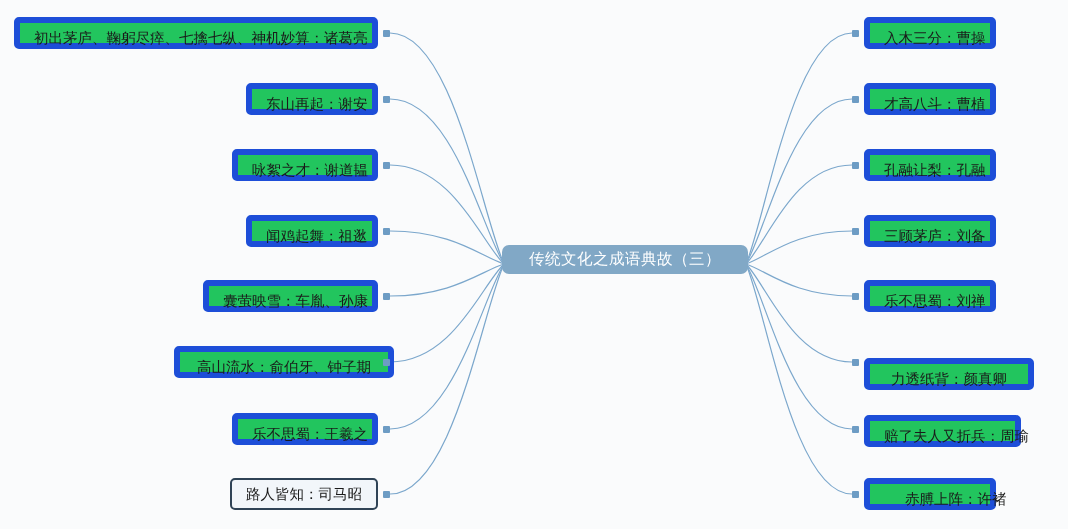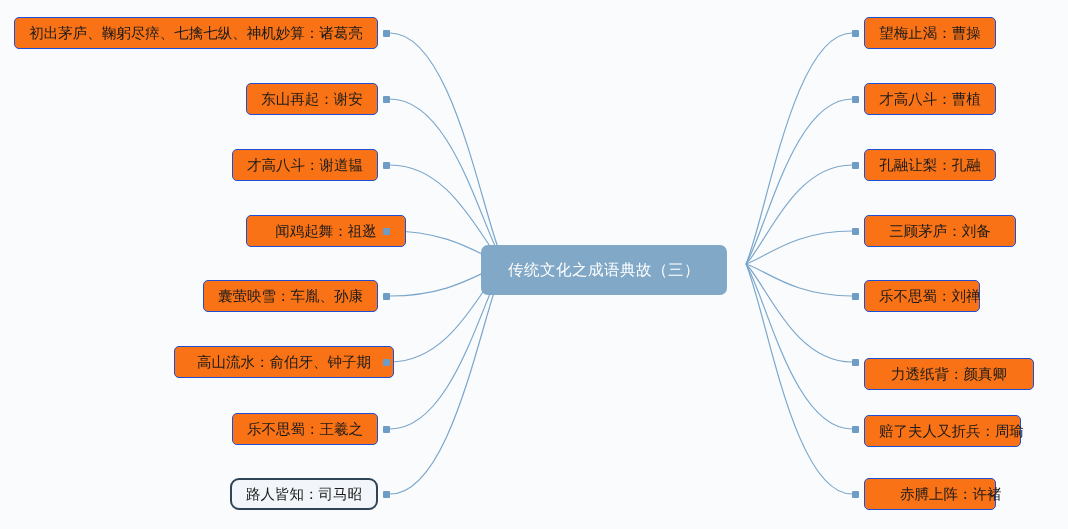--- a/index.html
+++ b/index.html
@@ -26,23 +26,23 @@
     width: 1068px;
     height: 529px;
     z-index: 1;
   }
   .node {
     position: absolute;
     z-index: 2;
     box-sizing: border-box;
     height: 32px;
     line-height: 30px;
-    border: 1px solid #1d4ed8;
+    border: 6px solid #1d4ed8;
     border-radius: 5px;
-    background: #f97316;
+    background: #22c55e;
     color: #1a1a1a;
     font-size: 14.5px;
     white-space: nowrap;
     padding: 0 14px;
     text-align: center;
   }
   .node.left {
     
   }
   .node.right {
@@ -97,45 +97,45 @@
       <path d="M 852 296 C 793.7 296, 767.2 271.04, 746 264" fill="none" stroke="#7ba7cc" stroke-width="1.2"></path>
       <path d="M 852 362 C 793.7 362, 767.2 285.56, 746 264" fill="none" stroke="#7ba7cc" stroke-width="1.2"></path>
       <path d="M 852 429 C 793.7 429, 767.2 300.3, 746 264" fill="none" stroke="#7ba7cc" stroke-width="1.2"></path>
       <path d="M 852 494 C 793.7 494, 767.2 314.6, 746 264" fill="none" stroke="#7ba7cc" stroke-width="1.2"></path>
     </svg>
   <div id="nodes-layer">
       <div class="node left" style="width: 364px; top: 17px; left: 14px;"><span>初出茅庐、鞠躬尽瘁、七擒七纵、神机妙算：诸葛亮</span></div>
       <div class="dot" style="left: 383px; top: 29.5px;"></div>
       <div class="node left" style="width: 132px; top: 83px; left: 246px; text-align: center;"><span>东山再起：谢安</span></div>
       <div class="dot" style="left: 383px; top: 95.5px;"></div>
-      <div class="node left" style="width: 146px; top: 149px; left: 232px;"><span>才高八斗：谢道韫</span></div>
+      <div class="node left" style="width: 146px; top: 149px; left: 232px;"><span>咏絮之才：谢道韫</span></div>
       <div class="dot" style="left: 383px; top: 161.5px;"></div>
-      <div class="node left" style="width: 160px; top: 215px; left: 246px;"><span>闻鸡起舞：祖逖</span></div>
+      <div class="node left" style="width: 132px; top: 215px; left: 246px;"><span>闻鸡起舞：祖逖</span></div>
       <div class="dot" style="left: 383px; top: 227.5px;"></div>
       <div class="node left" style="width: 175px; top: 280px; left: 203px;"><span>囊萤映雪：车胤、孙康</span></div>
       <div class="dot" style="left: 383px; top: 292.5px;"></div>
       <div class="node left" style="width: 220px; top: 346px; left: 174px;"><span>高山流水：俞伯牙、钟子期</span></div>
       <div class="dot" style="left: 383px; top: 358.5px;"></div>
       <div class="node left" style="width: 146px; top: 413px; left: 232px;"><span>乐不思蜀：王羲之</span></div>
       <div class="dot" style="left: 383px; top: 425.5px;"></div>
-      <div class="node left selected" style="width: 148px; top: 478px; left: 230px; border-radius: 9px;"><span>路人皆知：司马昭</span></div>
+      <div class="node left selected" style="width: 148px; top: 478px; left: 230px;"><span>路人皆知：司马昭</span></div>
       <div class="dot" style="left: 383px; top: 490.5px;"></div>
-      <div class="node right" style="width: 132px; top: 17px; left: 864px;"><span>望梅止渴：曹操</span></div>
+      <div class="node right" style="width: 132px; top: 17px; left: 864px;"><span>入木三分：曹操</span></div>
       <div class="dot" style="left: 852px; top: 29.5px;"></div>
       <div class="node right" style="width: 132px; top: 83px; left: 864px;"><span>才高八斗：曹植</span></div>
       <div class="dot" style="left: 852px; top: 95.5px;"></div>
       <div class="node right" style="width: 132px; top: 149px; left: 864px;"><span>孔融让梨：孔融</span></div>
       <div class="dot" style="left: 852px; top: 161.5px;"></div>
-      <div class="node right" style="width: 152px; top: 215px; left: 864px;"><span>三顾茅庐：刘备</span></div>
+      <div class="node right" style="width: 132px; top: 215px; left: 864px;"><span>三顾茅庐：刘备</span></div>
       <div class="dot" style="left: 852px; top: 227.5px;"></div>
-      <div class="node right" style="width: 116px; top: 280px; left: 864px;"><span>乐不思蜀：刘禅</span></div>
+      <div class="node right" style="width: 132px; top: 280px; left: 864px;"><span>乐不思蜀：刘禅</span></div>
       <div class="dot" style="left: 852px; top: 292.5px;"></div>
       <div class="node right" style="width: 170px; top: 358px; left: 864px;"><span>力透纸背：颜真卿</span></div>
       <div class="dot" style="left: 852px; top: 358.5px;"></div>
       <div class="node right" style="width: 157px; top: 415px; left: 864px;"><span>赔了夫人又折兵：周瑜</span></div>
       <div class="dot" style="left: 852px; top: 425.5px;"></div>
       <div class="node right" style="width: 132px; top: 478px; left: 864px; padding-left: 35px;"><span>赤膊上阵：许褚</span></div>
       <div class="dot" style="left: 852px; top: 490.5px;"></div>
     </div>
-  <div class="center-node" style="left: 481px; top: 245px; width: 246px; height: 50px;">
+  <div class="center-node" style="left: 502px; top: 245px; width: 246px; height: 29px;">
     <span>传统文化之成语典故（三）</span>
   </div>
 </div>
 
 </body></html>

